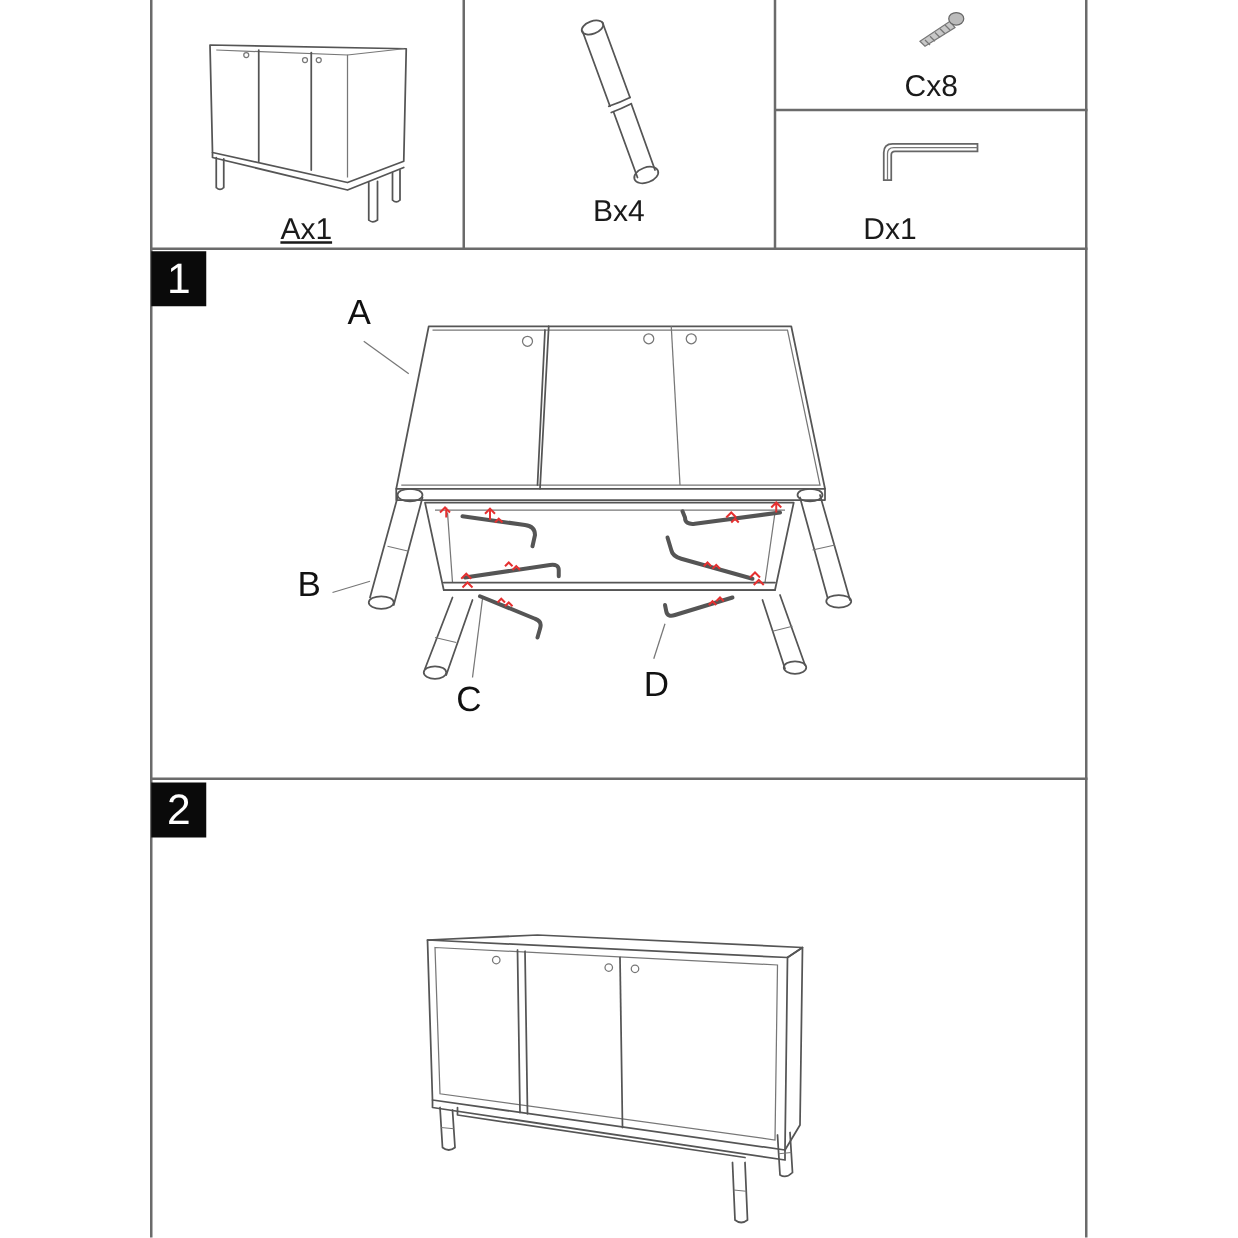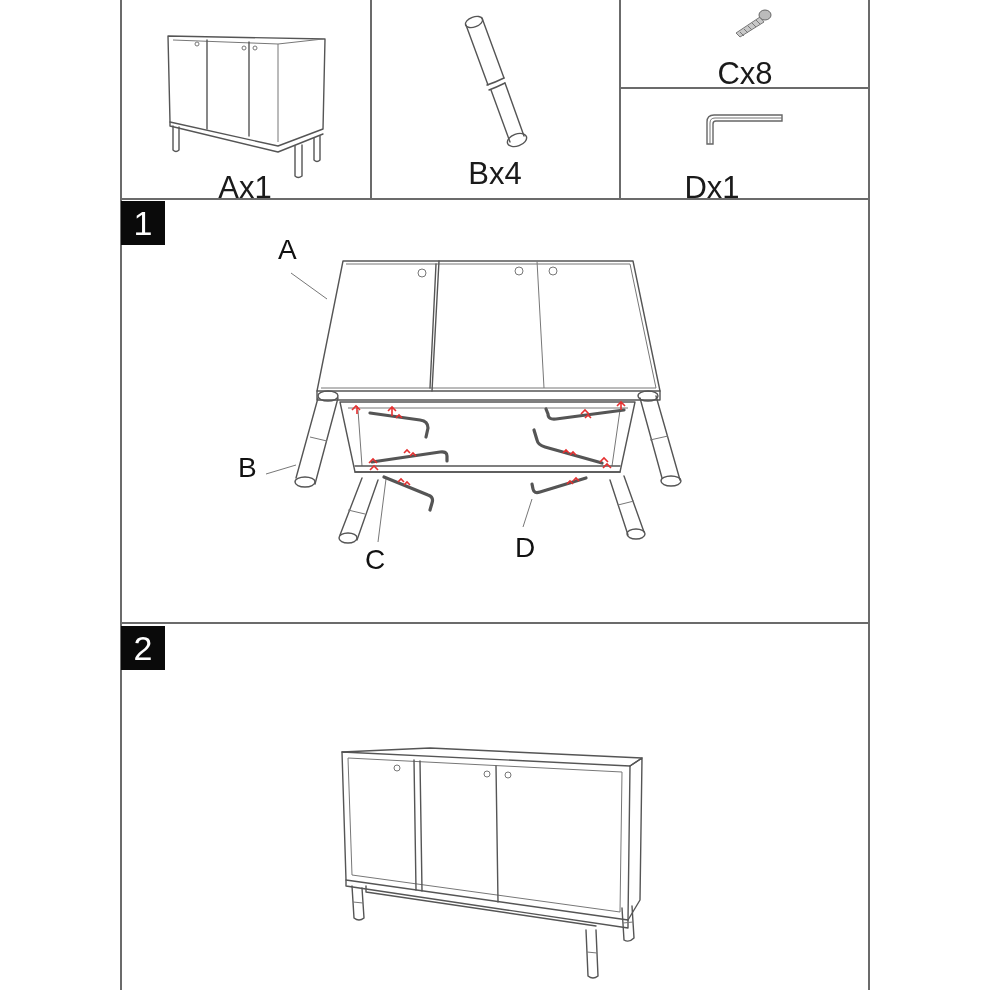--- a/index.html
+++ b/index.html
@@ -1,18 +1,18 @@
 <!DOCTYPE html>
 <html><head>
 <meta charset="utf-8">
 <style>
   html, body { margin:0; padding:0; background:#ffffff; }
   body { width:990px; height:990px; position:relative; overflow:hidden; font-family:"Liberation Sans", sans-serif; color:#111; }
   .frame { position:absolute; border-color:#6b6b6b; border-style:solid; box-sizing:border-box; }
-  .label { position:absolute; font-size:31px; color:#1a1a1a; text-align:center; font-family:"Liberation Sans", sans-serif; }
+  .label { position:absolute; font-size:24px; color:#1a1a1a; text-align:center; font-family:"Liberation Sans", sans-serif; }
   .callout { position:absolute; font-size:28px; color:#111; font-family:"Liberation Sans", sans-serif; }
   .step-badge { position:absolute; width:44px; height:44px; background:#0a0a0a; color:#fff; font-size:34px; line-height:44px; text-align:center; font-family:"Liberation Sans", sans-serif; }
   svg { position:absolute; overflow:visible; }
   .ln { fill:none; stroke:#555; stroke-width:1.4; stroke-linejoin:round; stroke-linecap:round; }
   .thin { fill:none; stroke:#777; stroke-width:1; }
   .red { fill:none; stroke:#e53030; stroke-width:1.6; }
   .tool { fill:none; stroke:#555; stroke-width:3.2; stroke-linecap:round; stroke-linejoin:round; }
 </style>
 </head>
 <body>
@@ -34,21 +34,21 @@
       <path class="ln" d="M47 10 L47 99"></path>
       <path class="ln" d="M89 12 L89 106"></path>
       <circle class="thin" cx="37" cy="14" r="2"></circle>
       <circle class="thin" cx="84" cy="18" r="2"></circle>
       <circle class="thin" cx="95" cy="18" r="2"></circle>
       <path class="ln" d="M10 92 L10 96 L118 122 L163 104"></path>
       <path class="ln" d="M13 96 L13 120 M19 97 L19 120 M13 120 Q16 123 19 120"></path>
       <path class="ln" d="M135 122 L135 152 M142 121 L142 152 M135 152 Q138 155 142 152" transform="translate(0,-6)"></path>
       <path class="ln" d="M154 108 L154 130 M160 106 L160 130 M154 130 Q157 133 160 130"></path>
     </svg>
-    <div class="label" style="left:195px; top:170px; width:100px;">Ax1</div>
+    <div class="label" style="left:195px; top:170px; width:100px;text-decoration:underline;">Ax1</div>
   </div>
 
   <div>
     <svg style="left:460px; top:12px;" width="80" height="140" viewBox="0 0 80 140">
       <ellipse class="ln" cx="14" cy="10" rx="9" ry="5" transform="rotate(-20 14 10)"></ellipse>
       <path class="ln" d="M6 13 L28 73 M22 6 L44 66"></path>
       <path class="ln" d="M27 73 Q36 70 44 66 M29 78 Q37 75 45 71"></path>
       <path class="ln" d="M31 78 L50 130 M45 71 L64 124"></path>
       <ellipse class="ln" cx="57" cy="128" rx="10" ry="6" transform="rotate(-20 57 128)"></ellipse>
     </svg>

